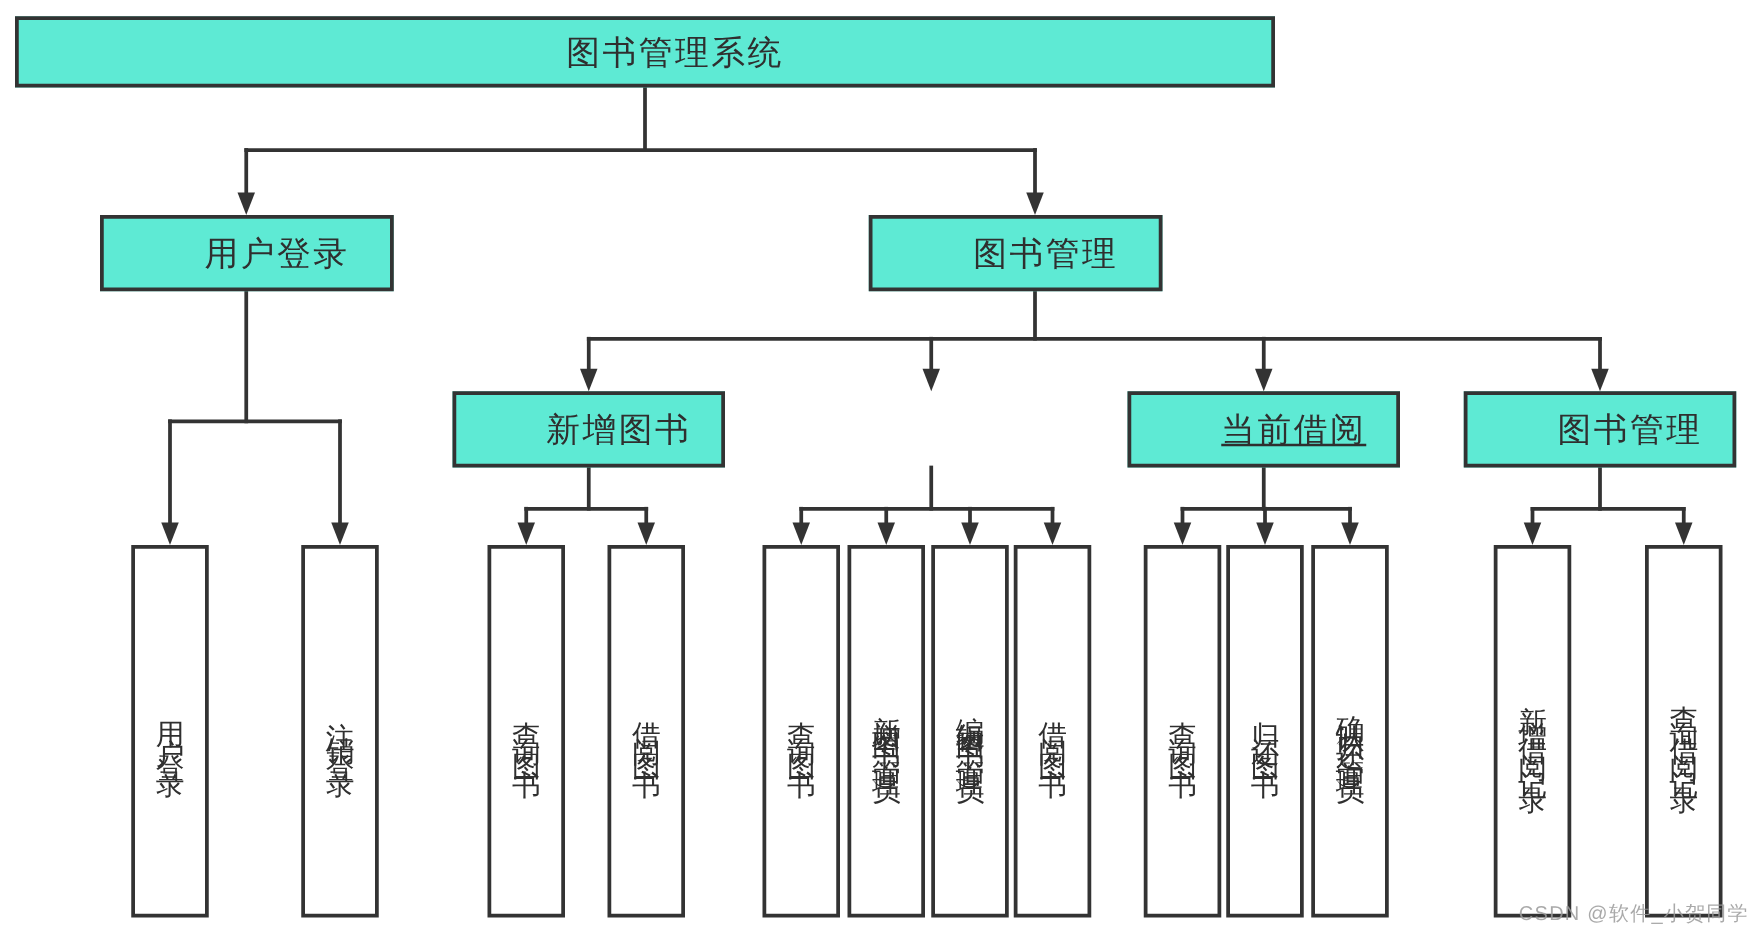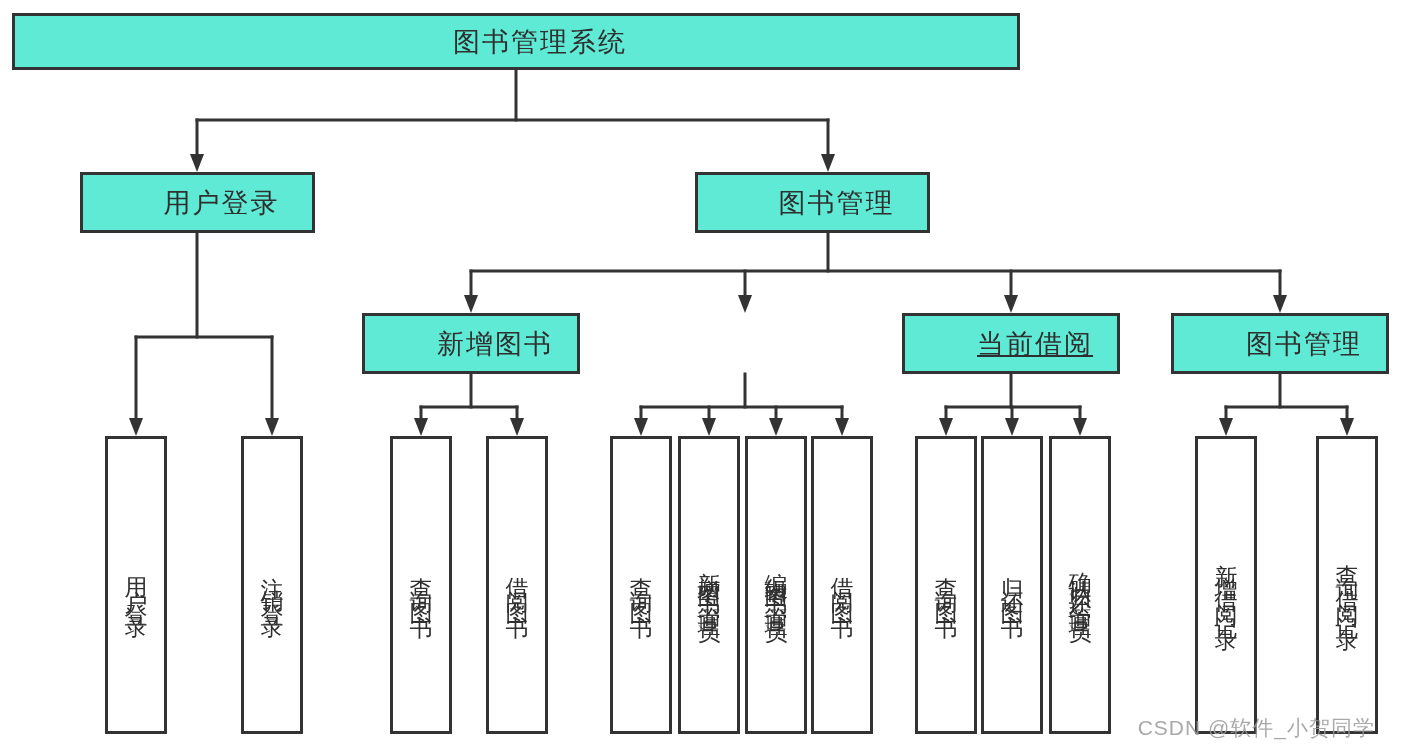--- a/index.html
+++ b/index.html
@@ -44,22 +44,22 @@
     overflow:hidden;
   }
   .leaf-label{
     writing-mode:vertical-rl;
     letter-spacing:13px;
     line-height:1;
   }
   .leaf-label.tight{letter-spacing:7px;}
   .watermark{
     position:absolute;
-    right:30px;bottom:5px;
-    font-size:21px;
+    right:6px;bottom:5px;
+    font-size:16px;
     color:var(--wm);
     opacity:.85;
     letter-spacing:1px;
     z-index:5;
   }
 </style>
 </head>
 <body>
 
 <div class="canvas">

